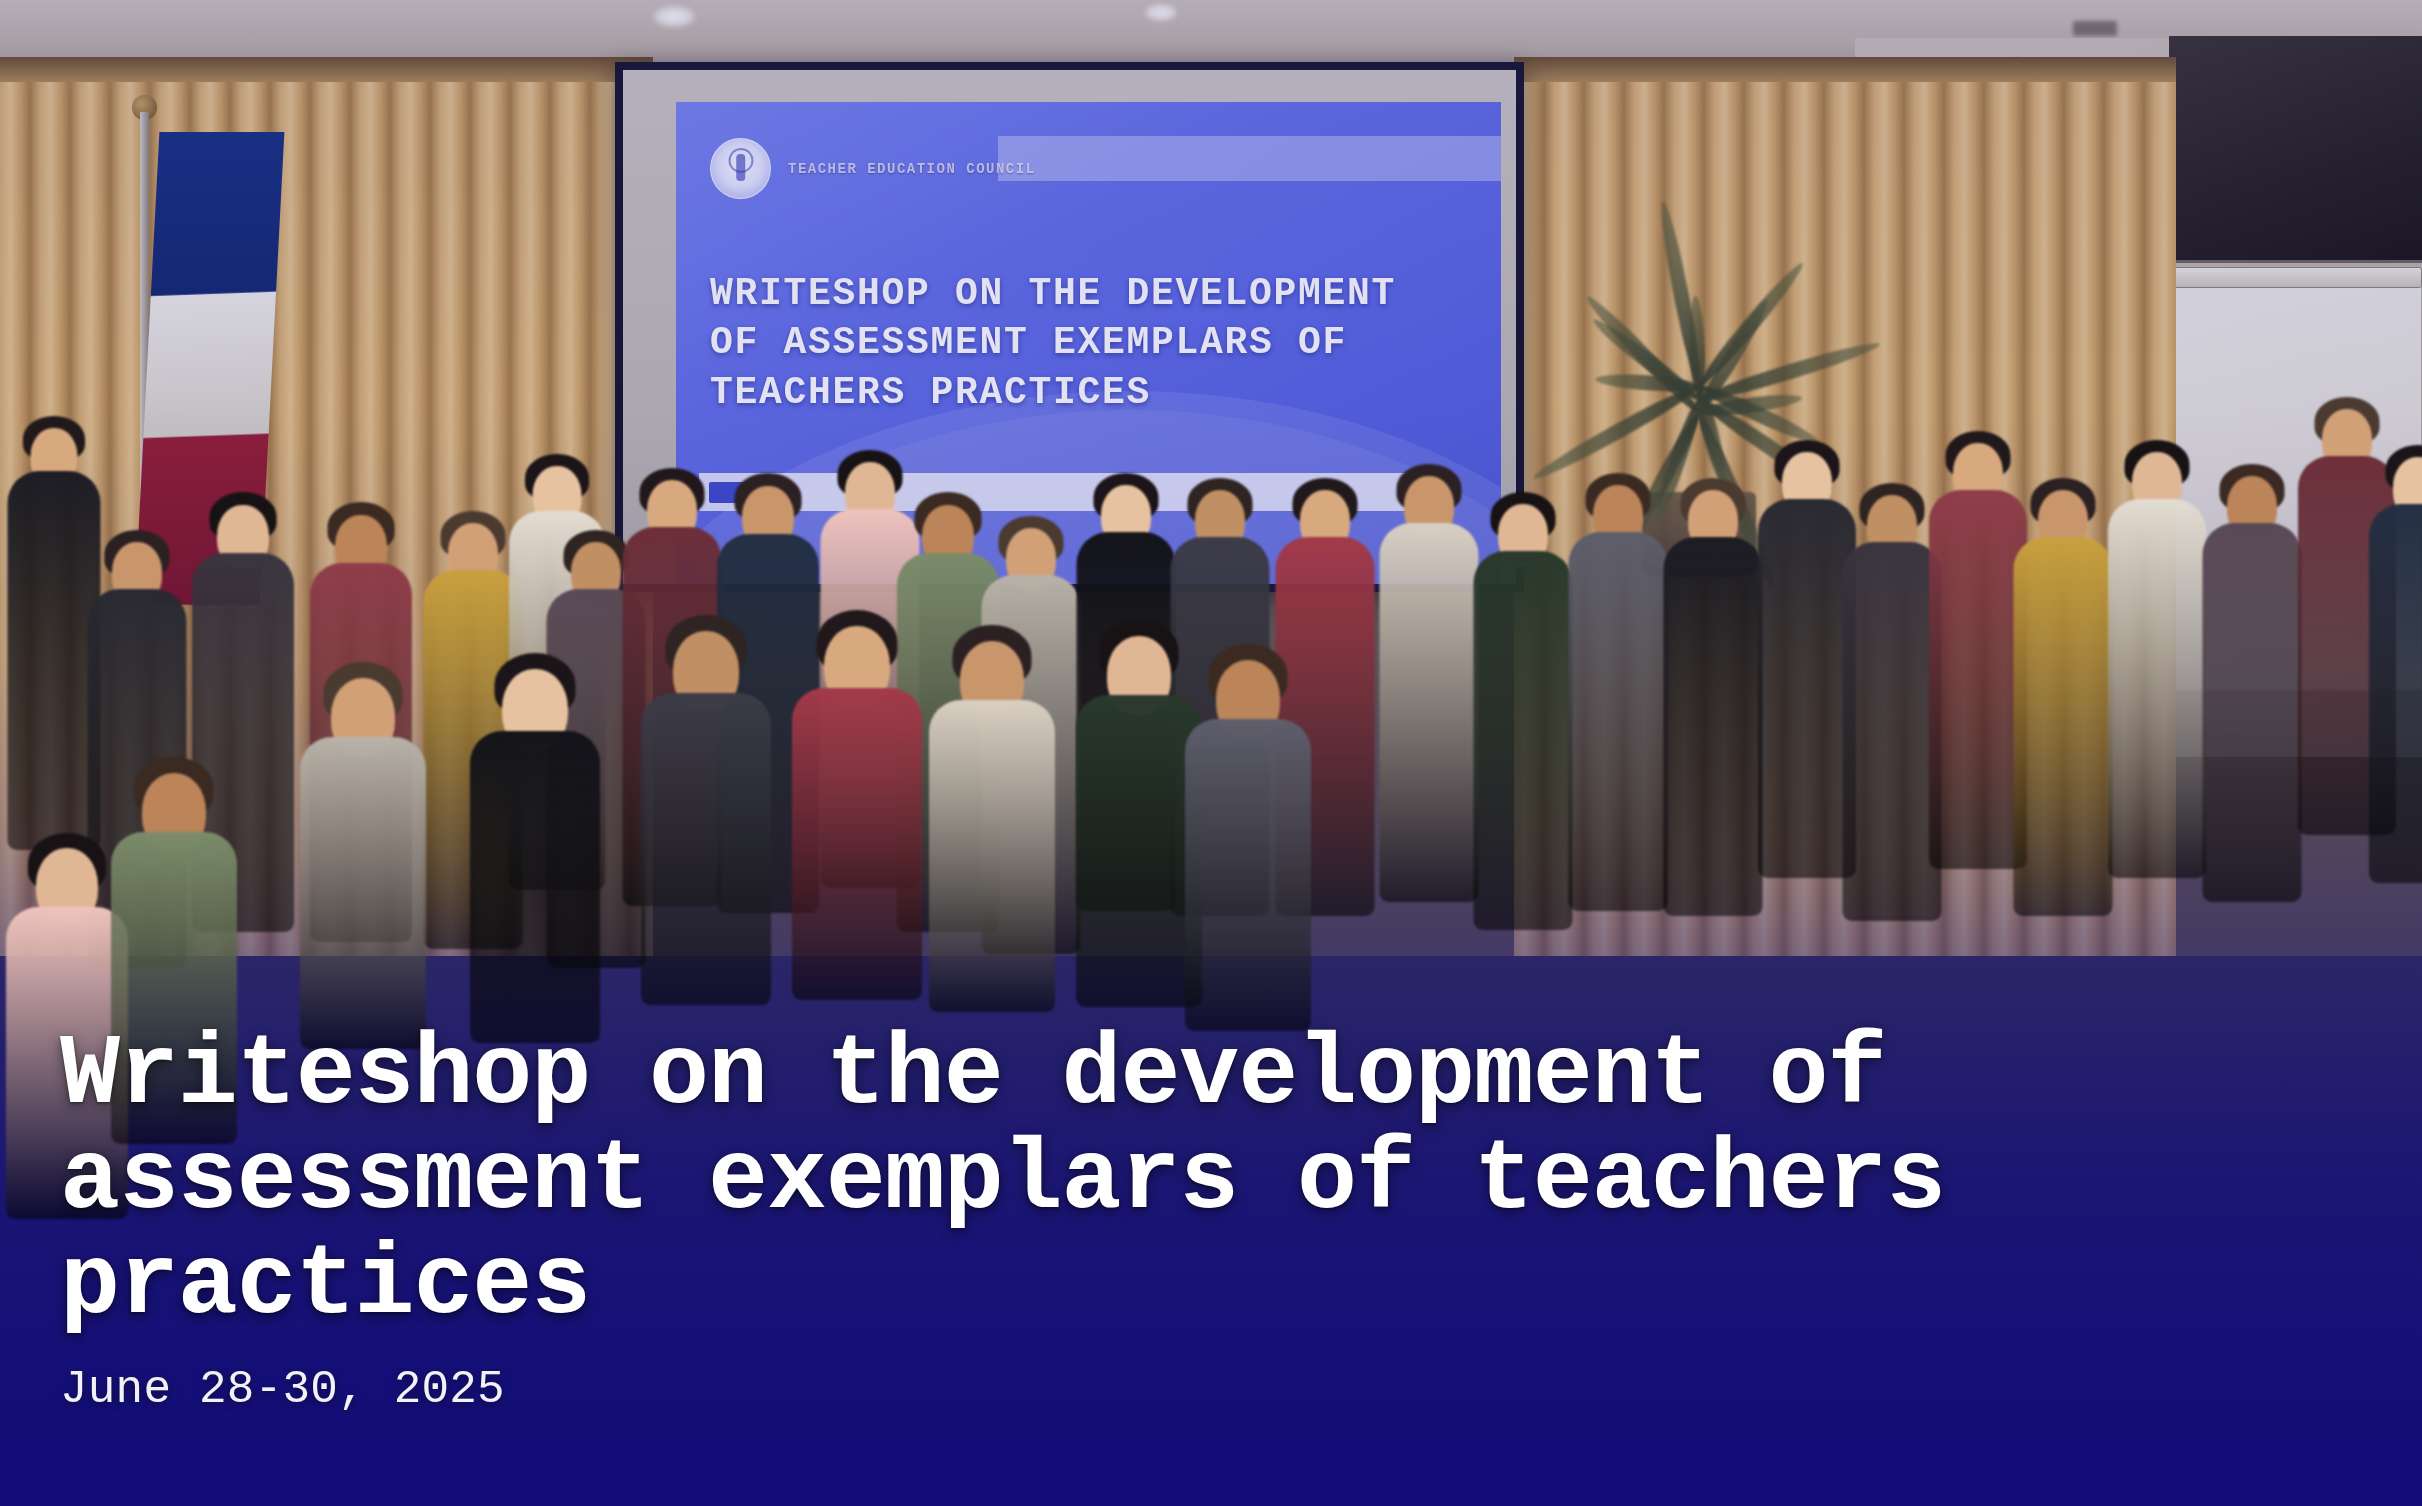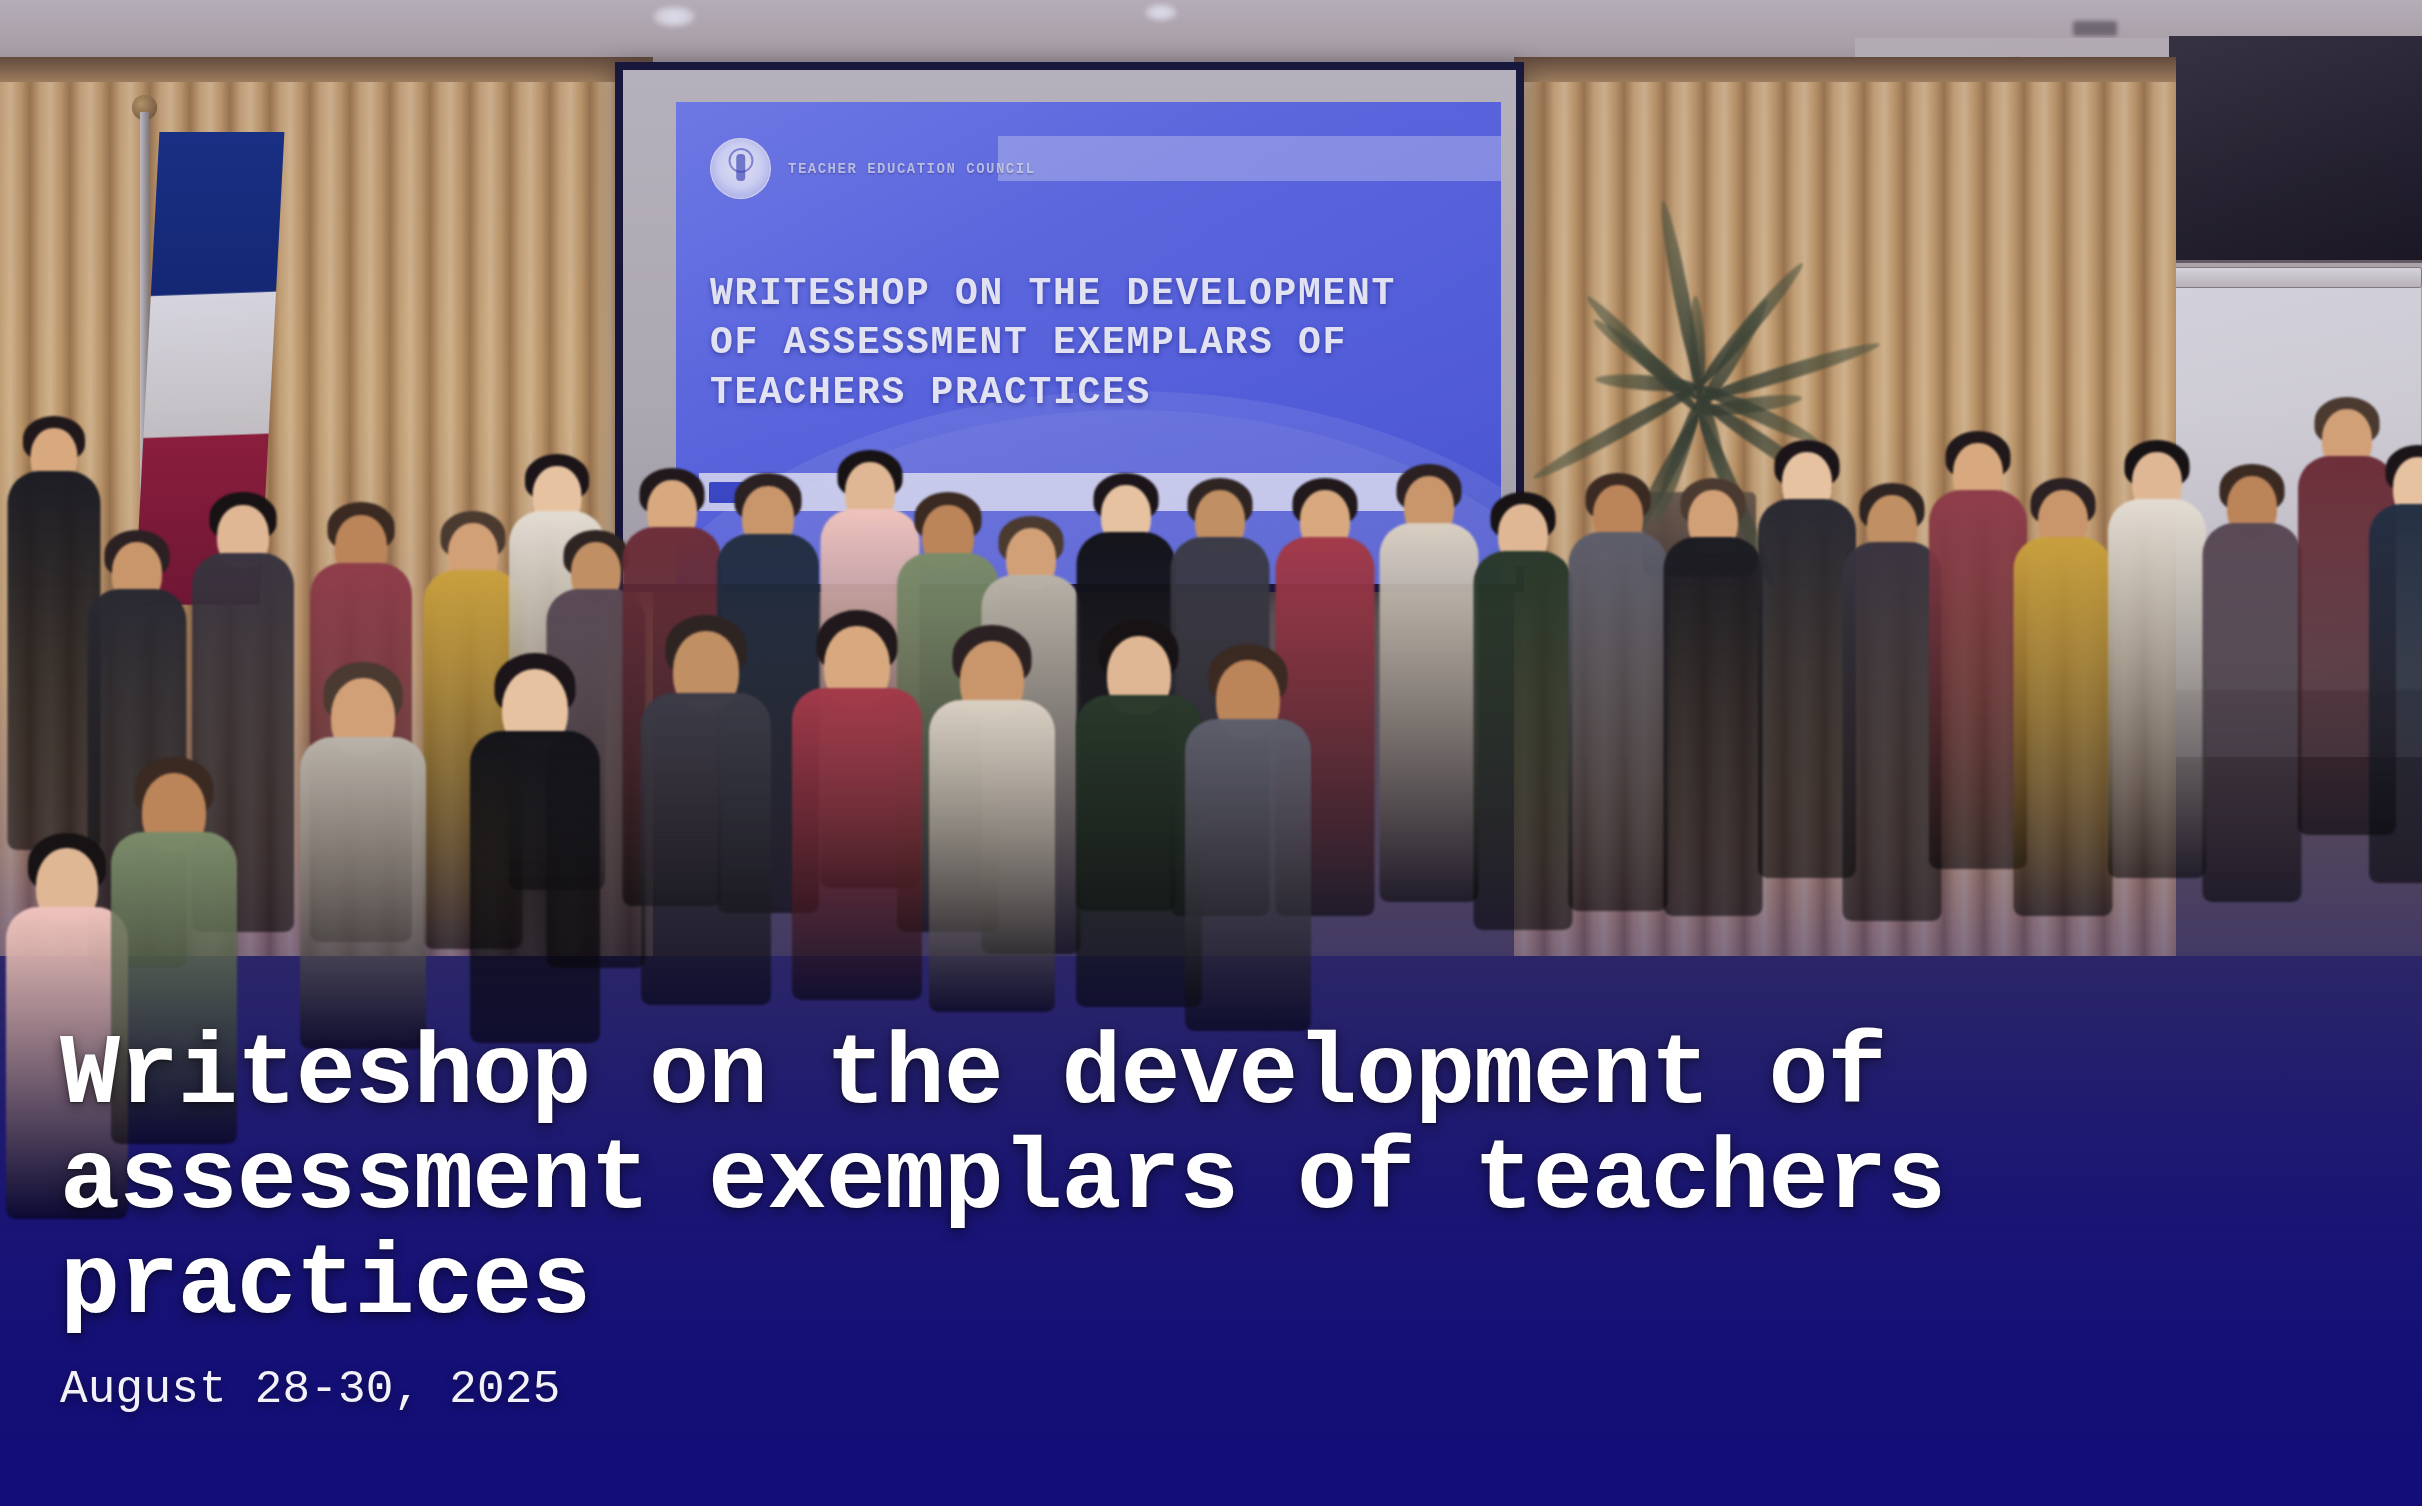--- a/index.html
+++ b/index.html
@@ -526,17 +526,17 @@
           <div class="body" style="width: 126px; height: 312px; top: 75px; background: linear-gradient(rgb(94, 94, 108), rgba(0, 0, 0, 0.55));"></div>
         </div>
       </div>
   </div>
 
   <div class="overlay-tint"></div>
   <div class="overlay"></div>
 
   <div class="caption">
     <div class="title">Writeshop on the development of assessment exemplars of teachers practices</div>
-    <div class="date">August 28-30, 2025</div>
+    <div class="date">June 28-30, 2025</div>
   </div>
 
 </div>
 
 
 </body></html>

